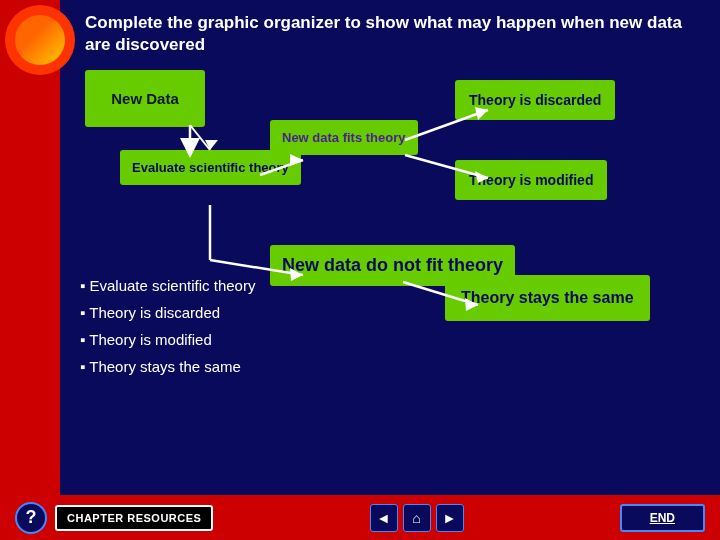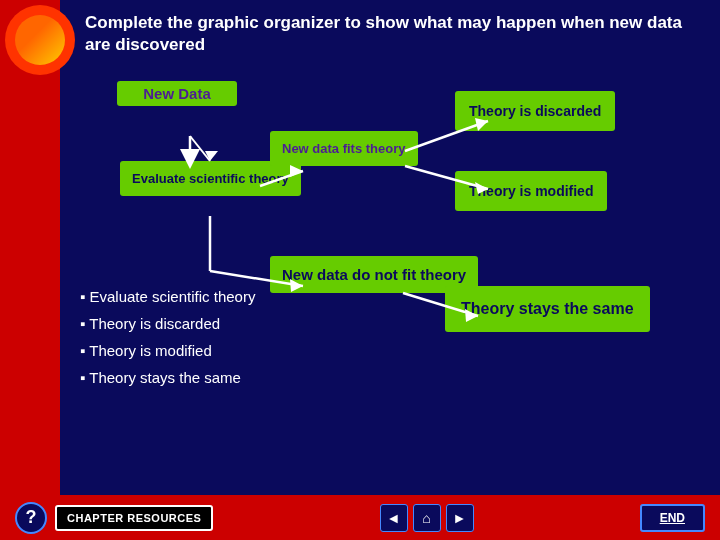--- a/index.html
+++ b/index.html
@@ -43,21 +43,21 @@
       bottom: 45px;
       background: #0a0a5c;
       border-radius: 0 0 0 0;
       padding: 12px 15px 10px 15px;
     }
 
     .title-text {
       color: white;
       font-size: 17px;
       font-weight: bold;
-      margin-bottom: 15px;
+      margin-bottom: 4px;
       line-height: 1.3;
       margin-left: 10px;
     }
 
     
     .arrows-svg {
       position: absolute;
       top: 0;
       left: 0;
       width: 100%;
@@ -132,47 +132,46 @@
       cursor: pointer;
       border-radius: 3px;
     }
 
     .end-btn {
       background: #0a0a5c;
       border: 2px solid #4488ff;
       color: white;
       font-size: 12px;
       font-weight: bold;
-      padding: 5px 18px;
+      padding: 5px 28px;
       border-radius: 3px;
       cursor: pointer;
       text-decoration: underline;
     }
 
     
     .diagram-wrapper {
       position: relative;
       width: 100%;
       height: 320px;
     }
 
     
     .box-new-data {
       position: absolute;
       top: 10px;
       left: 10px;
       background: #66cc00;
-      color: #4c1d95;
+      color: #0f172a;
       font-weight: bold;
       font-size: 15px;
-      padding: 4px 20px;
+      padding: 20px 20px;
       border-radius: 3px;
       min-width: 120px;
       text-align: center;
-      margin-left: 32px;
     }
 
     .box-evaluate {
       position: absolute;
       top: 90px;
       left: 45px;
       background: #66cc00;
       color: #0a0a5c;
       font-weight: bold;
       font-size: 13px;
@@ -196,21 +195,21 @@
       min-width: 95px;
     }
 
     .box-new-data-not-fit {
       position: absolute;
       top: 185px;
       left: 195px;
       background: #66cc00;
       color: #0a0a5c;
       font-weight: bold;
-      font-size: 15px;
+      font-size: 18px;
       padding: 10px 12px;
       border-radius: 3px;
       text-align: center;
       min-width: 95px;
     }
 
     .box-theory-discarded {
       position: absolute;
       top: 20px;
       left: 380px;

